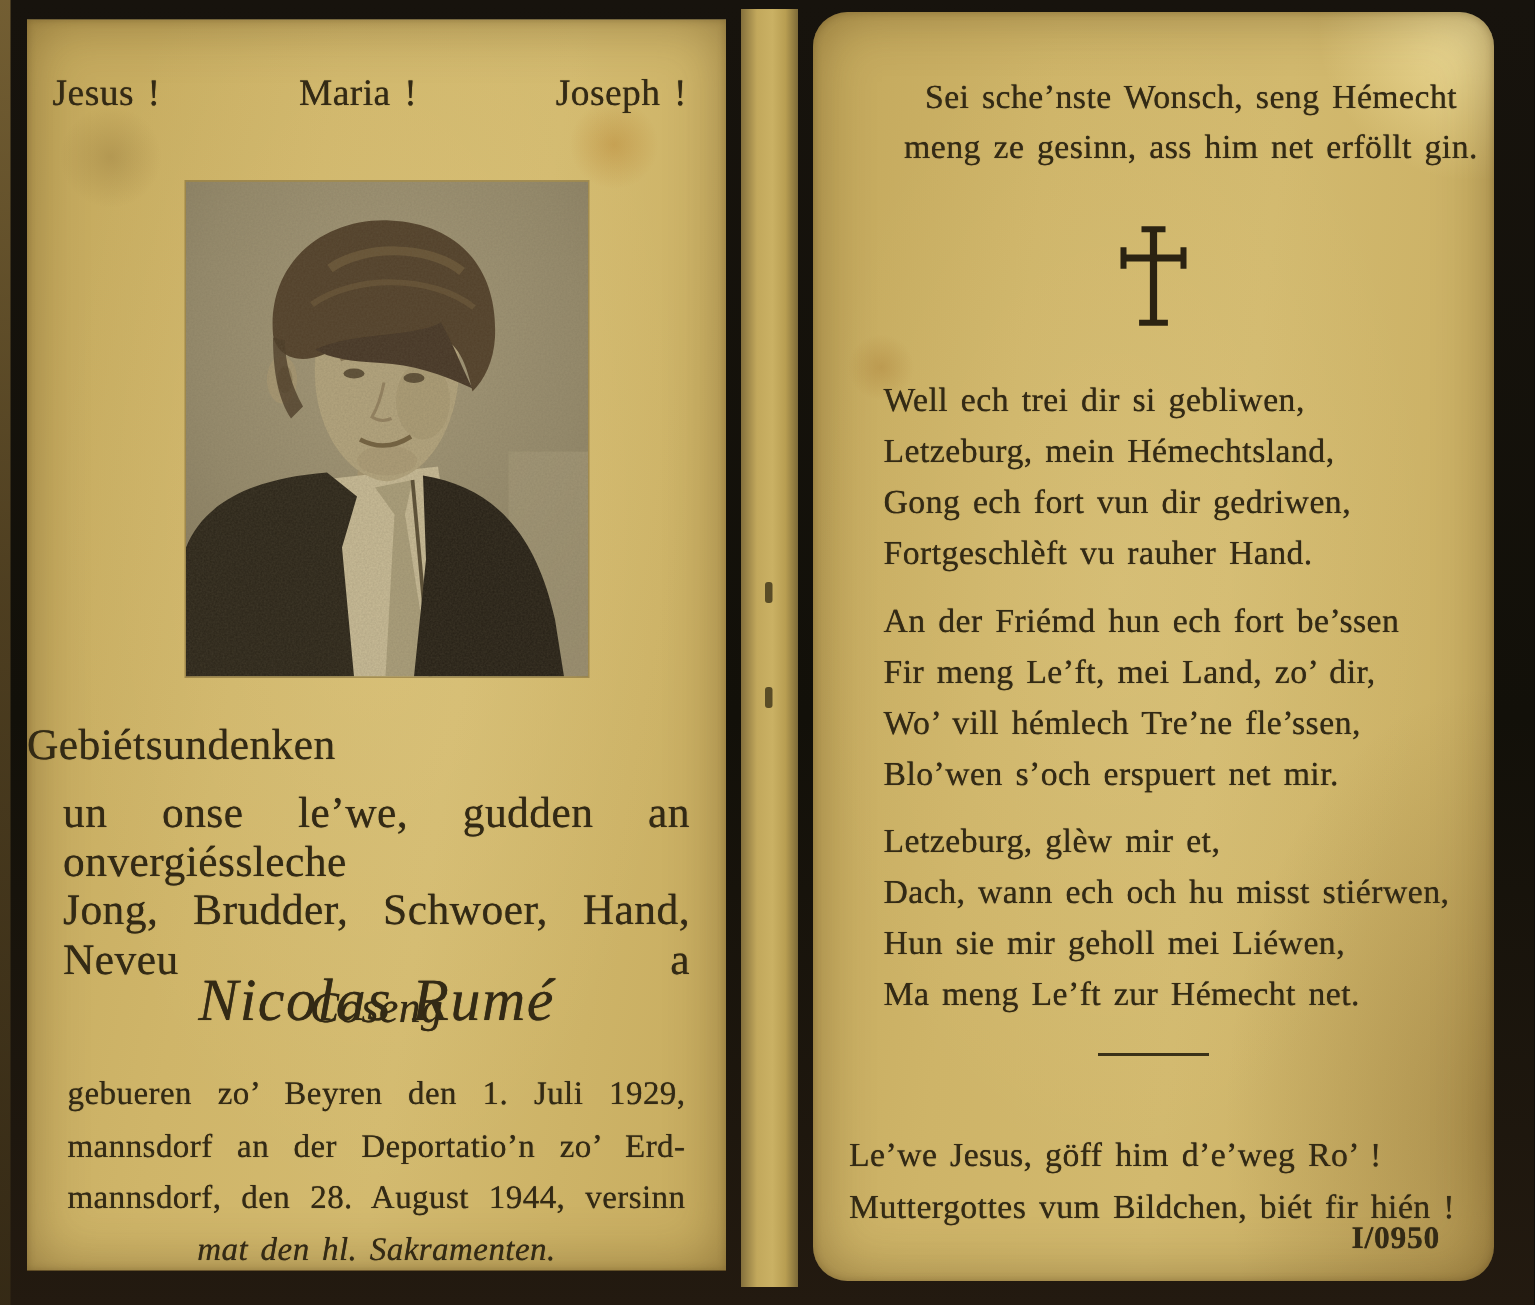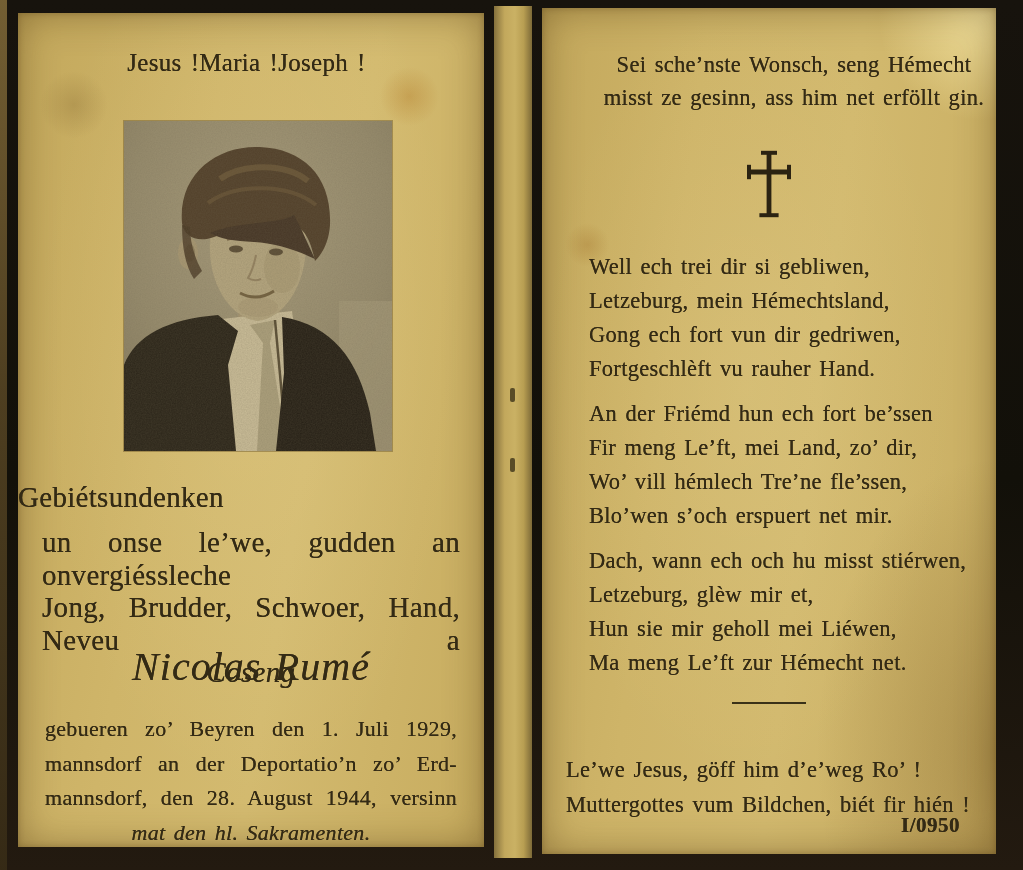--- a/index.html
+++ b/index.html
@@ -27,35 +27,36 @@
       linear-gradient(100deg,#c3a85c 0%,#cfb569 35%,#d3ba6f 60%,#c7ac5f 100%);
   }
   .page-right{
     left:542px;top:8px;width:454px;height:846px;
     background:
       radial-gradient(circle at 97% 1%, rgba(246,230,163,.85) 0, rgba(246,230,163,0) 11%),
       radial-gradient(circle at 10% 28%, rgba(150,95,25,.25) 0, rgba(150,95,25,0) 3%),
       radial-gradient(ellipse at 100% 88%, rgba(95,64,20,.28), rgba(95,64,20,0) 28%),
       radial-gradient(ellipse at 45% 45%, rgba(255,240,190,.12), rgba(255,240,190,0) 60%),
       linear-gradient(97deg,#c3a85c 0%,#ceb468 30%,#d2b96e 58%,#c8ad61 100%);
+    border-radius: 23px;
   }
   .spine{
     position:absolute;left:494px;top:6px;width:38px;height:852px;
     background:linear-gradient(90deg,#84703c 0%,#c2a85c 28%,#cab164 55%,#b89e52 78%,#7d6a38 100%);
   }
   .stitch{position:absolute;left:16px;width:5px;height:14px;background:#3d3categ318;background:#3d3318;border-radius:2px;opacity:.8;}
   .stitch.s1{top:382px;}
   .stitch.s2{top:452px;}
 
   .ink{text-shadow:0 0 .5px rgba(48,38,18,.9);letter-spacing:.3px;word-spacing:2.5px;}
   .jline{text-align:justify;text-align-last:justify;}
   .cline{text-align:center;font-style:italic;}
 
   
-  .invocation{display:flex;justify-content:center;padding:36px 26px 0 17px;font-size:25px;}
+  .invocation{display:flex;justify-content:space-between;padding:36px 26px 0 17px;font-size:25px;}
   .photo{
     position:absolute;left:106px;top:108px;width:268px;height:330px;margin:0;
     box-shadow:0 0 0 1px rgba(90,70,30,.4), inset 0 0 18px rgba(60,45,20,.5);
     overflow:hidden;
   }
   .photo svg{display:block;}
   .memorial-heading{position:absolute;top:468px;left:0;width:100%;margin:0;
     font-size:29px;font-weight:normal;text-align:left;}
   .dedication{position:absolute;top:513px;left:24px;right:24px;font-size:29px;line-height:32.5px;}
   .deceased-name{position:absolute;top:630px;left:0;width:100%;text-align:center;
@@ -160,21 +161,21 @@
   </section>
 
   <div class="spine">
     <i class="stitch s1"></i>
     <i class="stitch s2"></i>
   </div>
 
   <section class="page page-right">
     <div class="epigraph ink">
       <div>Sei sche’nste Wonsch, seng Hémecht</div>
-      <div>misst ze gesinn, ass him net erföllt gin.</div>
+      <div>meng ze gesinn, ass him net erföllt gin.</div>
     </div>
 
     <div class="cross-wrap">
       <svg width="48" height="72" viewBox="0 0 60 88">
         <g stroke="#2b2312" fill="none">
           <line x1="30" y1="6" x2="30" y2="82" stroke-width="6"></line>
           <line x1="6" y1="29" x2="54" y2="29" stroke-width="6"></line>
           <line x1="20" y1="5" x2="40" y2="5" stroke-width="5"></line>
           <line x1="18" y1="83" x2="42" y2="83" stroke-width="5"></line>
           <line x1="5" y1="20" x2="5" y2="38" stroke-width="5"></line>
@@ -190,22 +191,22 @@
         <div>Gong ech fort vun dir gedriwen,</div>
         <div>Fortgeschlèft vu rauher Hand.</div>
       </div>
       <div class="stanza">
         <div>An der Friémd hun ech fort be’ssen</div>
         <div>Fir meng Le’ft, mei Land, zo’ dir,</div>
         <div>Wo’ vill hémlech Tre’ne fle’ssen,</div>
         <div>Blo’wen s’och erspuert net mir.</div>
       </div>
       <div class="stanza">
+        <div>Letzeburg, glèw mir et,</div>
         <div>Dach, wann ech och hu misst stiérwen,</div>
-        <div>Letzeburg, glèw mir et,</div>
         <div>Hun sie mir geholl mei Liéwen,</div>
         <div>Ma meng Le’ft zur Hémecht net.</div>
       </div>
     </div>
 
     <div class="divider">
         <span></span>
       </div>
 
     <div class="closing ink">

